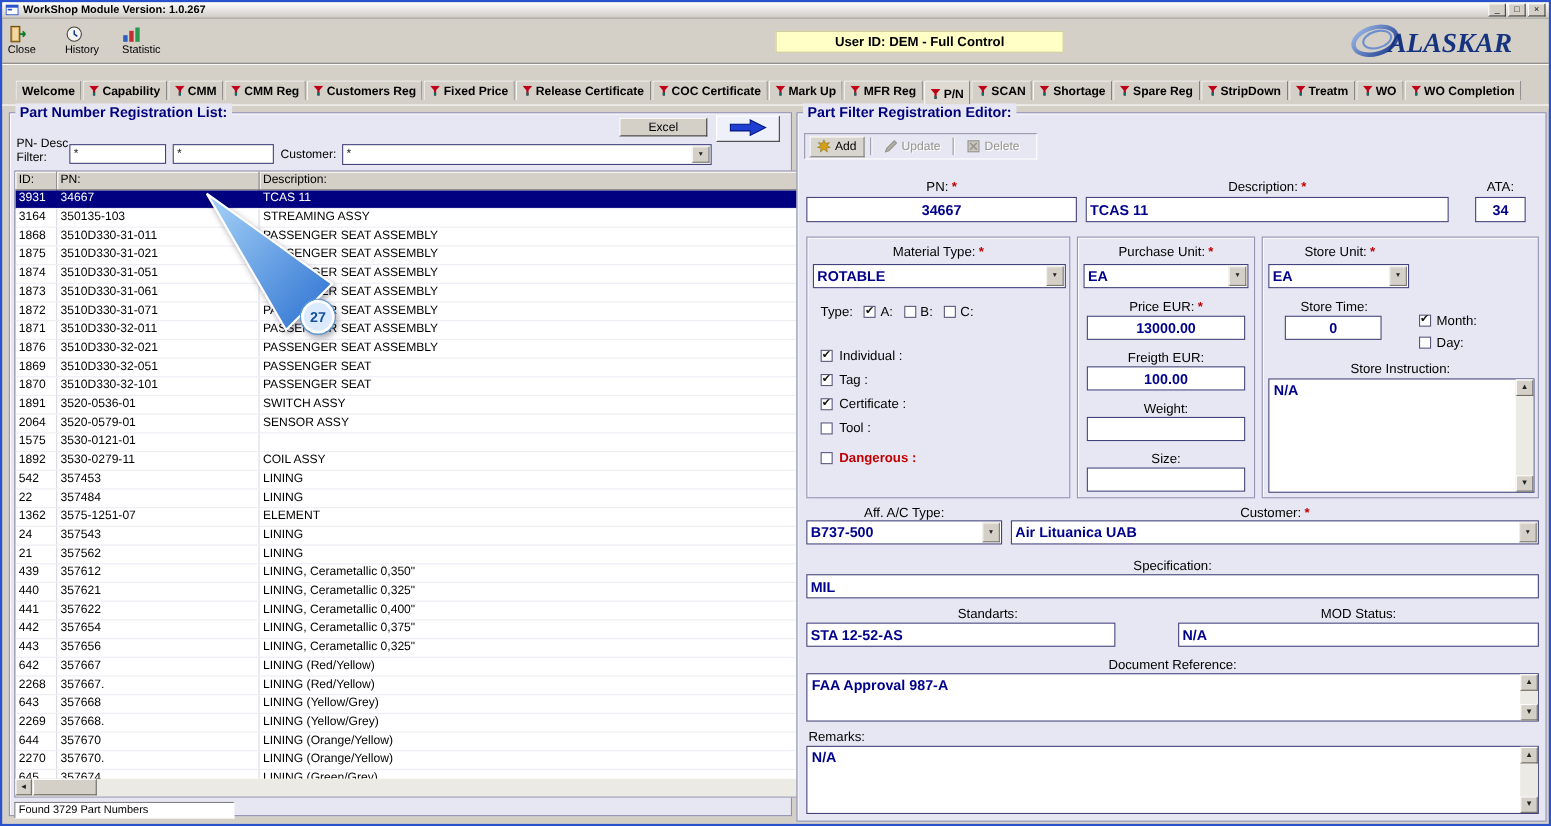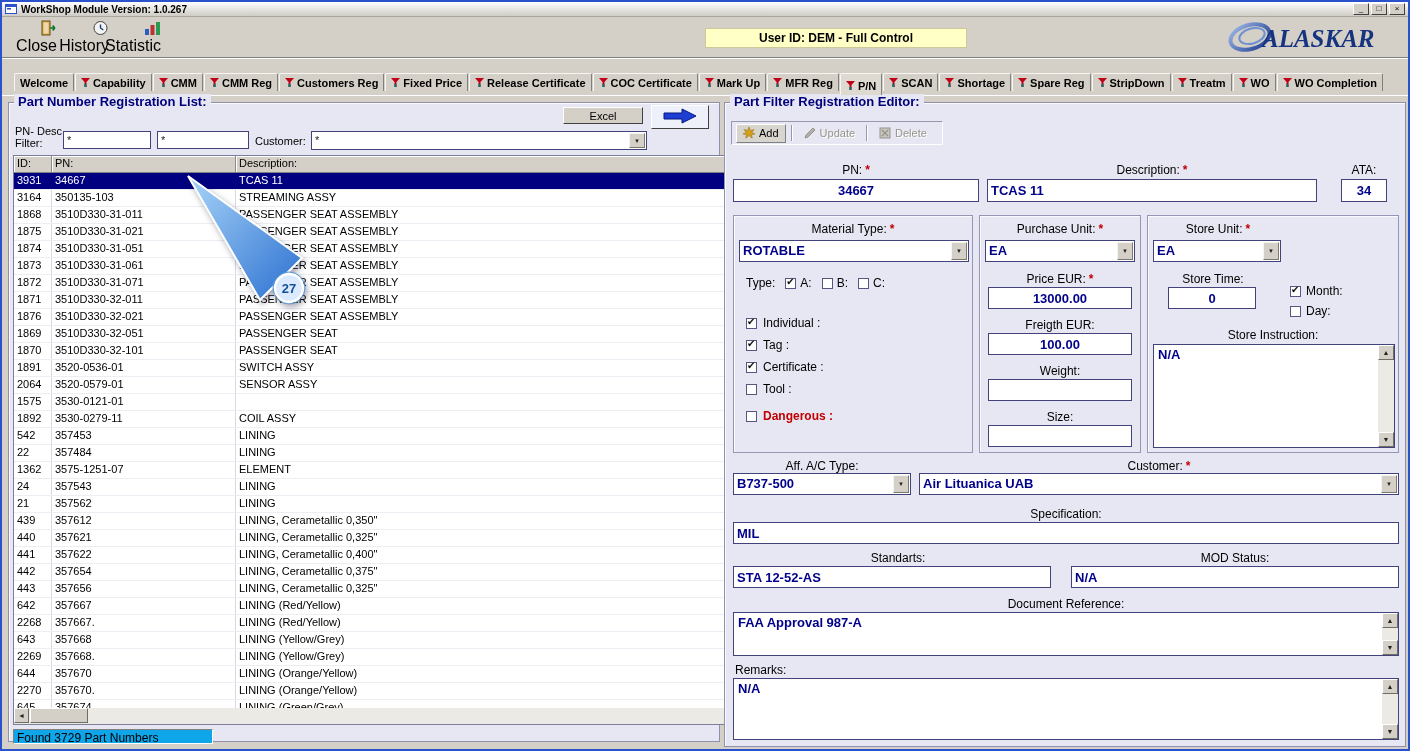--- a/index.html
+++ b/index.html
@@ -6,21 +6,21 @@
 html,body{background:#7a7a7a}
 #window{position:relative;width:1410px;height:751px;background:#d4d0c8;border:2px solid #2a52cc;overflow:hidden;font-family:"Liberation Sans",sans-serif;color:#000}
 
 .titlebar{position:absolute;left:0;top:0;right:0;height:15px;background:linear-gradient(#ffffff,#cfccc5);display:flex;align-items:center;gap:4px;padding:0 3px;border-bottom:1px solid #a9a69e}
 .titlebar .ttl{font-size:10px;font-weight:bold;flex:1;white-space:nowrap}
 .appicon{width:12px;height:10px;display:inline-block}
 .winbtns{display:flex;gap:2px}
 .winbtn{width:16px;height:12px;background:#d4d0c8;border:1px solid;border-color:#fff #404040 #404040 #fff;font-size:8px;line-height:9px;text-align:center;cursor:default}
 
 .toolbar{position:absolute;left:0;top:15px;right:0;height:41px;display:flex;align-items:center;padding:0 4px;border-bottom:1px solid #808080;box-shadow:0 1px 0 #ffffff}
-.tbtn{width:52px;height:37px;display:flex;flex-direction:column;align-items:flex-end;justify-content:center;gap:1px;font-size:16px;border:1px solid transparent}
+.tbtn{width:52px;height:37px;display:flex;flex-direction:column;align-items:flex-start;justify-content:center;gap:1px;font-size:10px;border:1px solid transparent}
 .banner{position:absolute;left:703px;top:26px;width:262px;height:20px;background:#ffffc6;border:1px solid #cdc99b;display:flex;align-items:center;justify-content:center;font-size:12px;font-weight:bold}
 .logo{position:absolute;right:4px;top:18px;width:176px;height:34px}
 
 .tabs{position:absolute;left:12px;top:71px;right:2px;height:22px;display:flex;align-items:flex-start;overflow:hidden}
 .tab{display:flex;align-items:center;gap:3px;padding:1px 5px;height:18px;background:#d4d0c8;border:1px solid #808080;border-bottom:none;border-top-color:#f7f6f2;border-left-color:#f7f6f2;border-radius:2px 2px 0 0;font-size:11px;font-weight:bold;white-space:nowrap;margin-right:1px}
 .tab.active{height:22px;background:#dedad2;position:relative;z-index:3;padding-top:3px}
 .tabline{position:absolute;left:0;top:93px;right:0;height:4px;background:#d4d0c8;border-top:1px solid #fff}
 
 .panel{position:absolute;background:#e7e7f3;border:1px solid #8f8fae;box-shadow:inset 1px 1px 0 #fbfbff}
 .legend{position:absolute;top:-9px;left:5px;background:#e7e7f3;padding:0 4px;font-size:13px;font-weight:bold;color:#00007c;white-space:nowrap;z-index:2}
@@ -72,21 +72,21 @@
 .flag-row:nth-child(5){margin-top:9px}
 .flabel2{font-size:12px}
 .flabel2.danger{color:#c00000;font-weight:bold}
 .topt{display:inline-flex;align-items:center;gap:4px;margin-left:10px;font-size:12px}
 
 .etb{position:absolute;height:24px;display:flex;align-items:center;padding:0 4px;border:1px solid;border-color:#9a98b0 #fdfdff #fdfdff #9a98b0;gap:2px}
 .etbtn{display:flex;align-items:center;gap:4px;font-size:11px;padding:2px 6px;height:19px;white-space:nowrap}
 .etbtn.enabled{border:1px solid;border-color:#fff #808080 #808080 #fff;background:#d8d5ce}
 .etbtn.disabled{color:#96948c;text-shadow:1px 1px 0 #fff}
 .etsep{width:2px;height:16px;border-left:1px solid #9a98a8;border-right:1px solid #fff;margin:0 3px}
-.status{position:absolute;background:#0ea5e9;border:1px solid;border-color:#808080 #fff #fff #808080;font-size:12px;padding:1px 3px;white-space:nowrap}
+.status{position:absolute;background:#ffffff;border:1px solid;border-color:#808080 #fff #fff #808080;font-size:10px;padding:1px 3px;white-space:nowrap}
 .annot{position:absolute;pointer-events:none;z-index:40;filter:drop-shadow(2px 3px 3px rgba(0,0,30,.35))}
 </style>
 </head>
 <body>
 
 <div id="window">
 
   <div class="titlebar">
     <svg class="appicon" viewBox="0 0 12 10">
         <rect x="0" y="0" width="12" height="10" fill="#2a52cc"></rect>
@@ -617,21 +617,21 @@
     <div class="dd" style="left:194px;top:370px;width:480px;height:22px">
       <span class="val">Air Lituanica UAB</span>
       <span class="ddbtn">▼</span>
     </div>
 
     <span class="lbl lblc" style="left:8px;top:404px;width:666px">Specification:</span>
     <input class="fld" style="left: 8px; top: 419px; width: 666px; height: 22px;" value="MIL">
 
     <span class="lbl lblc" style="left:8px;top:448px;width:330px">Standarts:</span>
     <span class="lbl lblc" style="left:346px;top:448px;width:328px">MOD Status:</span>
-    <input class="fld" style="left: 8px; top: 463px; width: 318px; height: 22px;" value="STA 12-52-AS">
+    <input class="fld" style="left: 8px; top: 463px; width: 281px; height: 22px;" value="STA 12-52-AS">
     <input class="fld" style="left: 346px; top: 463px; width: 328px; height: 22px;" value="N/A">
 
     <span class="lbl lblc" style="left:8px;top:494px;width:666px">Document Reference:</span>
     <div class="tarea" style="left:8px;top:509px;width:666px;height:44px">
       <span class="tatext">FAA Approval 987-A</span>
       <div class="tvsb">
         <div class="ar">▲</div>
         <div class="ar ardn">▼</div>
       </div>
     </div>

